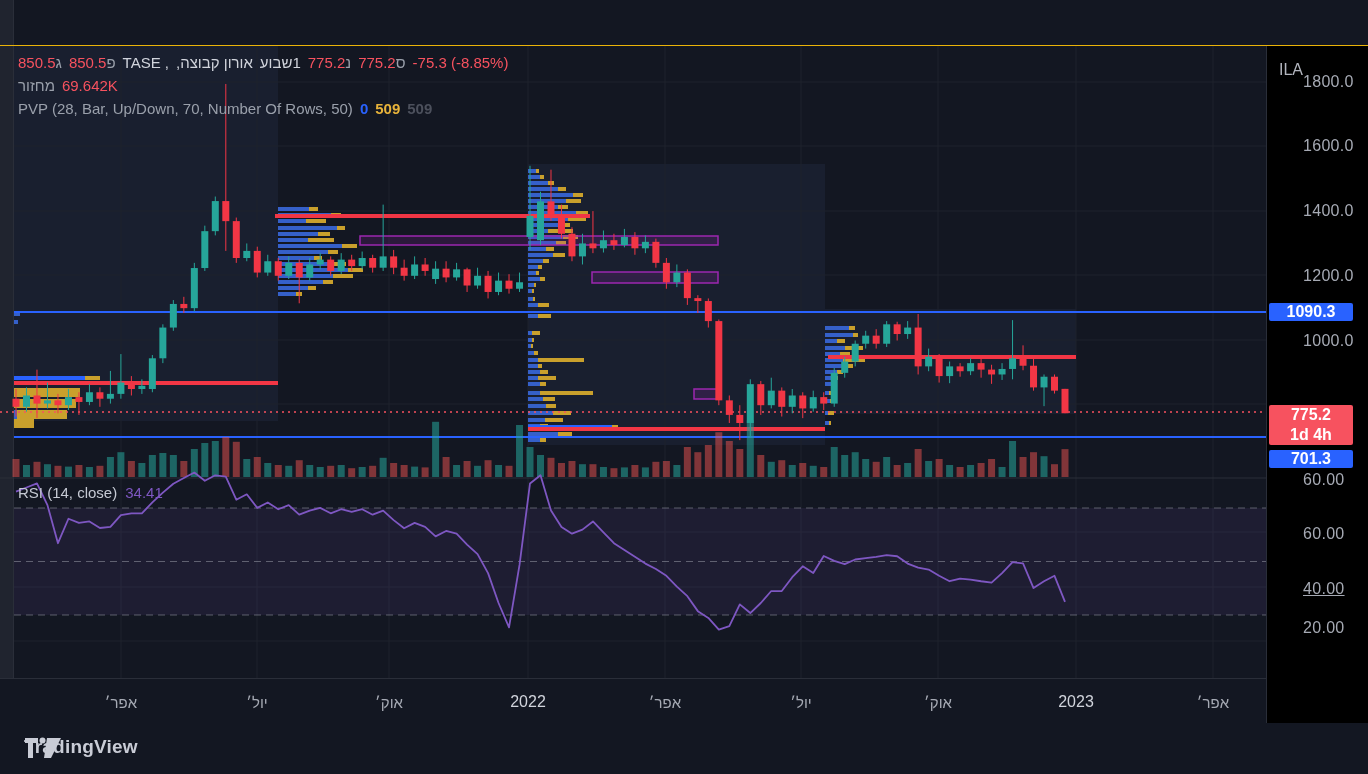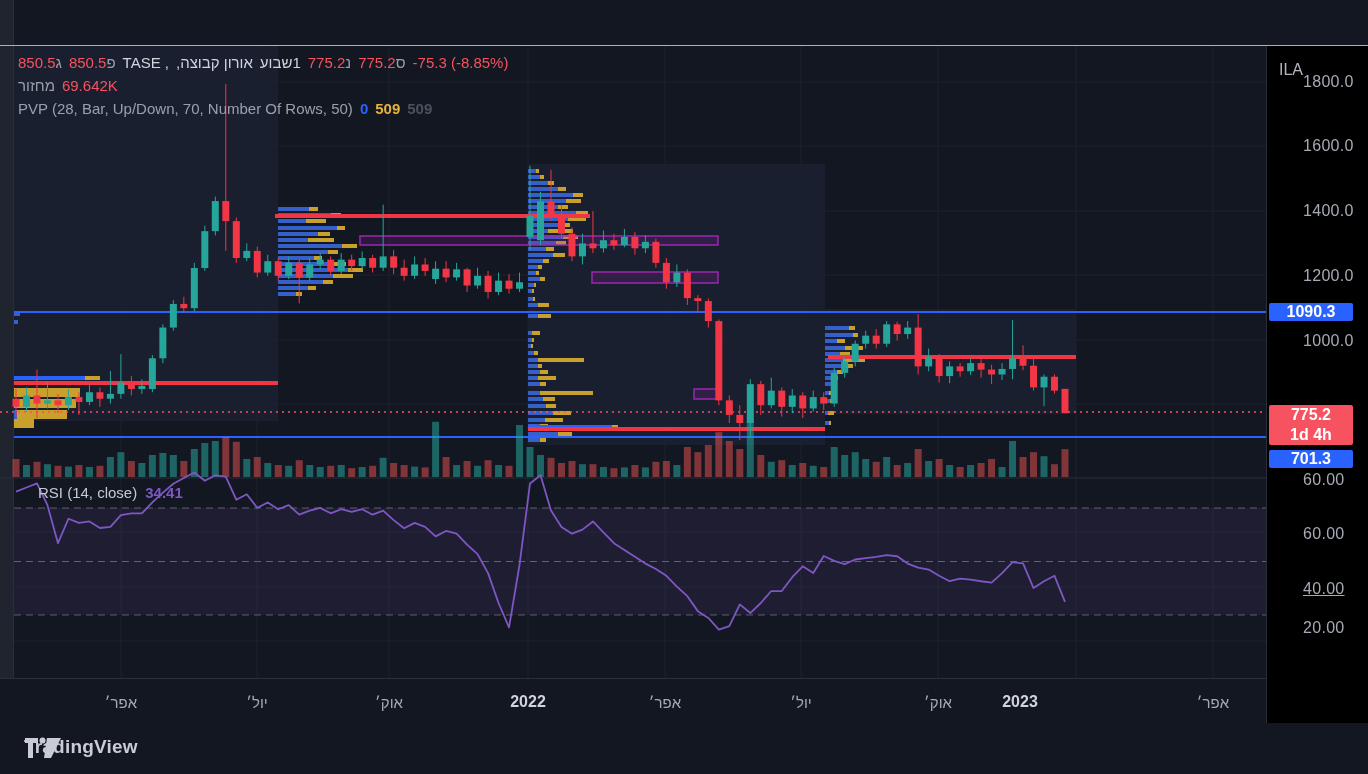--- a/index.html
+++ b/index.html
@@ -10,31 +10,31 @@
   .watermark .seg{margin-right:4px;font-weight:700;}
   .chart-frame{position:absolute;left:0;top:45px;width:1368px;height:677px;border-top:1px solid #eab308;}
   svg{position:absolute;left:0;top:0;}
   .legend{position:absolute;left:18px;top:8px;z-index:5;white-space:nowrap;}
   .lg-row{display:flex;align-items:center;gap:7px;font-size:15px;color:#d1d4dc;margin-bottom:6px;}
   .lg-row .muted{color:#9aa0ab;}
   .lg-row .red{color:#f7525f;}
   .lg-row .blue{color:#2962ff;font-weight:700;}
   .lg-row .gold{color:#e8b33a;font-weight:700;}
   .lg-row .dim{color:#4c505c;font-weight:700;}
-  .rsi-legend{position:absolute;left:18px;top:438px;z-index:5;font-size:15px;color:#c5c9d3;display:flex;gap:8px;margin-left:20px;}
-  .rsi-legend .val{color:#7e57c2;font-weight:700;}
+  .rsi-legend{position:absolute;left:18px;top:438px;z-index:5;font-size:15px;color:#c5c9d3;display:flex;gap:8px;}
+  .rsi-legend .val{color:#7e57c2;font-weight:400;}
   .price-axis{position:absolute;left:1266px;top:0;width:102px;height:677px;border-left:1px solid #2a2e39;background:#000000;z-index:4;}
   .tick{position:absolute;left:12px;transform:translateY(-50%);font-size:16px;color:#a6aab4;letter-spacing:.3px;margin-left:24px;}
   .axis-cur{position:absolute;left:12px;top:15px;font-size:16px;color:#b2b5be;}
   .plabel{position:absolute;left:2px;width:84px;text-align:center;color:#fff;font-size:16px;font-weight:700;border-radius:2px;transform:translateY(-50%);padding:0 0;z-index:5;}
   .plabel.blue{background:#2962ff;}
   .plabel.red{background:#f7525f;line-height:20px;}
   .time-axis{position:absolute;left:0;top:632px;width:1266px;height:45px;border-top:1px solid #2a2e39;background:#131722;z-index:4;}
   .time-axis .tlabel{position:absolute;top:50%;transform:translate(-50%,-50%);font-size:15px;color:#a6aab4;}
-  .time-axis .tlabel.year{font-weight:700;font-size:16px;color:#d1d4dc;}
+  .time-axis .tlabel.year{font-weight:400;font-size:16px;color:#d1d4dc;}
   .bottom-bar{position:absolute;left:0;top:722px;width:1368px;height:52px;background:#131722;}
   .tv-logo{position:absolute;left:24px;top:736px;display:flex;align-items:center;gap:9px;cursor:pointer;}
   .tv-logo .name{font-size:19px;font-weight:600;color:#c9ccd6;letter-spacing:.2px;}
   [dir="rtl"]{unicode-bidi:isolate;}
 </style>
 </head>
 <body>
 
 <div class="stage">
   <div class="left-strip"></div>
@@ -586,21 +586,21 @@
 
     <div class="time-axis">
         <div id="time-ticks">
           <div class="tlabel" dir="rtl" style="left: 121px;">אפר׳</div>
           <div class="tlabel" dir="rtl" style="left: 257px;">יול׳</div>
           <div class="tlabel" dir="rtl" style="left: 389px;">אוק׳</div>
           <div class="tlabel year" dir="rtl" style="left: 528px;">2022</div>
           <div class="tlabel" dir="rtl" style="left: 665px;">אפר׳</div>
           <div class="tlabel" dir="rtl" style="left: 801px;">יול׳</div>
           <div class="tlabel" dir="rtl" style="left: 938px;">אוק׳</div>
-          <div class="tlabel year" dir="rtl" style="left: 1020px;">2023</div>
+          <div class="tlabel year" dir="rtl" style="left: 1076px;">2023</div>
           <div class="tlabel" dir="rtl" style="left: 1213px;">אפר׳</div>
         </div>
       </div>
   </div>
 
   <div class="bottom-bar"></div>
   <div class="tv-logo">
     <svg width="38" height="24" viewBox="0 0 38 24">
       <path fill="#c9ccd6" d="M1 2h13v5H9v15H4V7H1z"></path>
       <circle fill="#c9ccd6" cx="18.5" cy="4.5" r="3"></circle>

